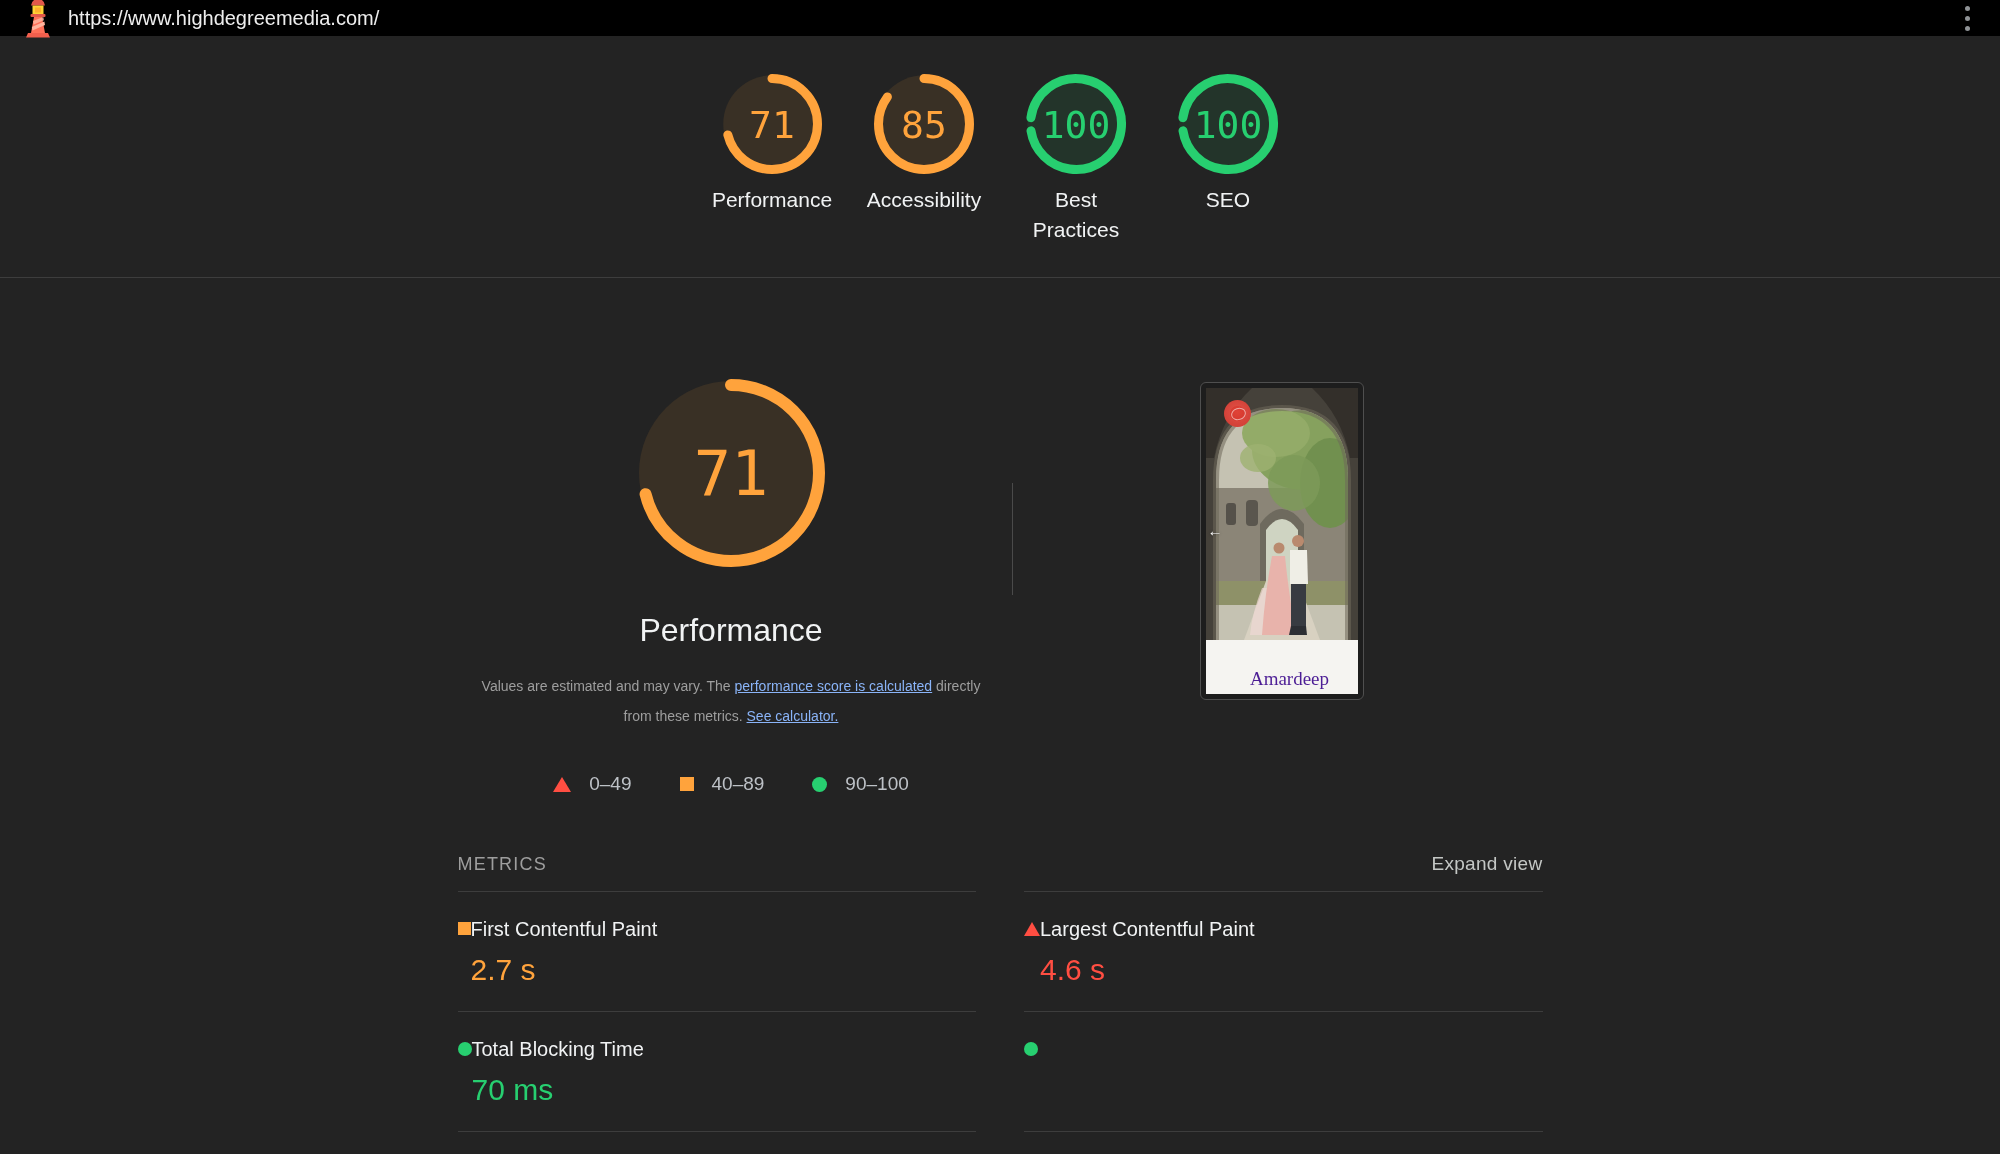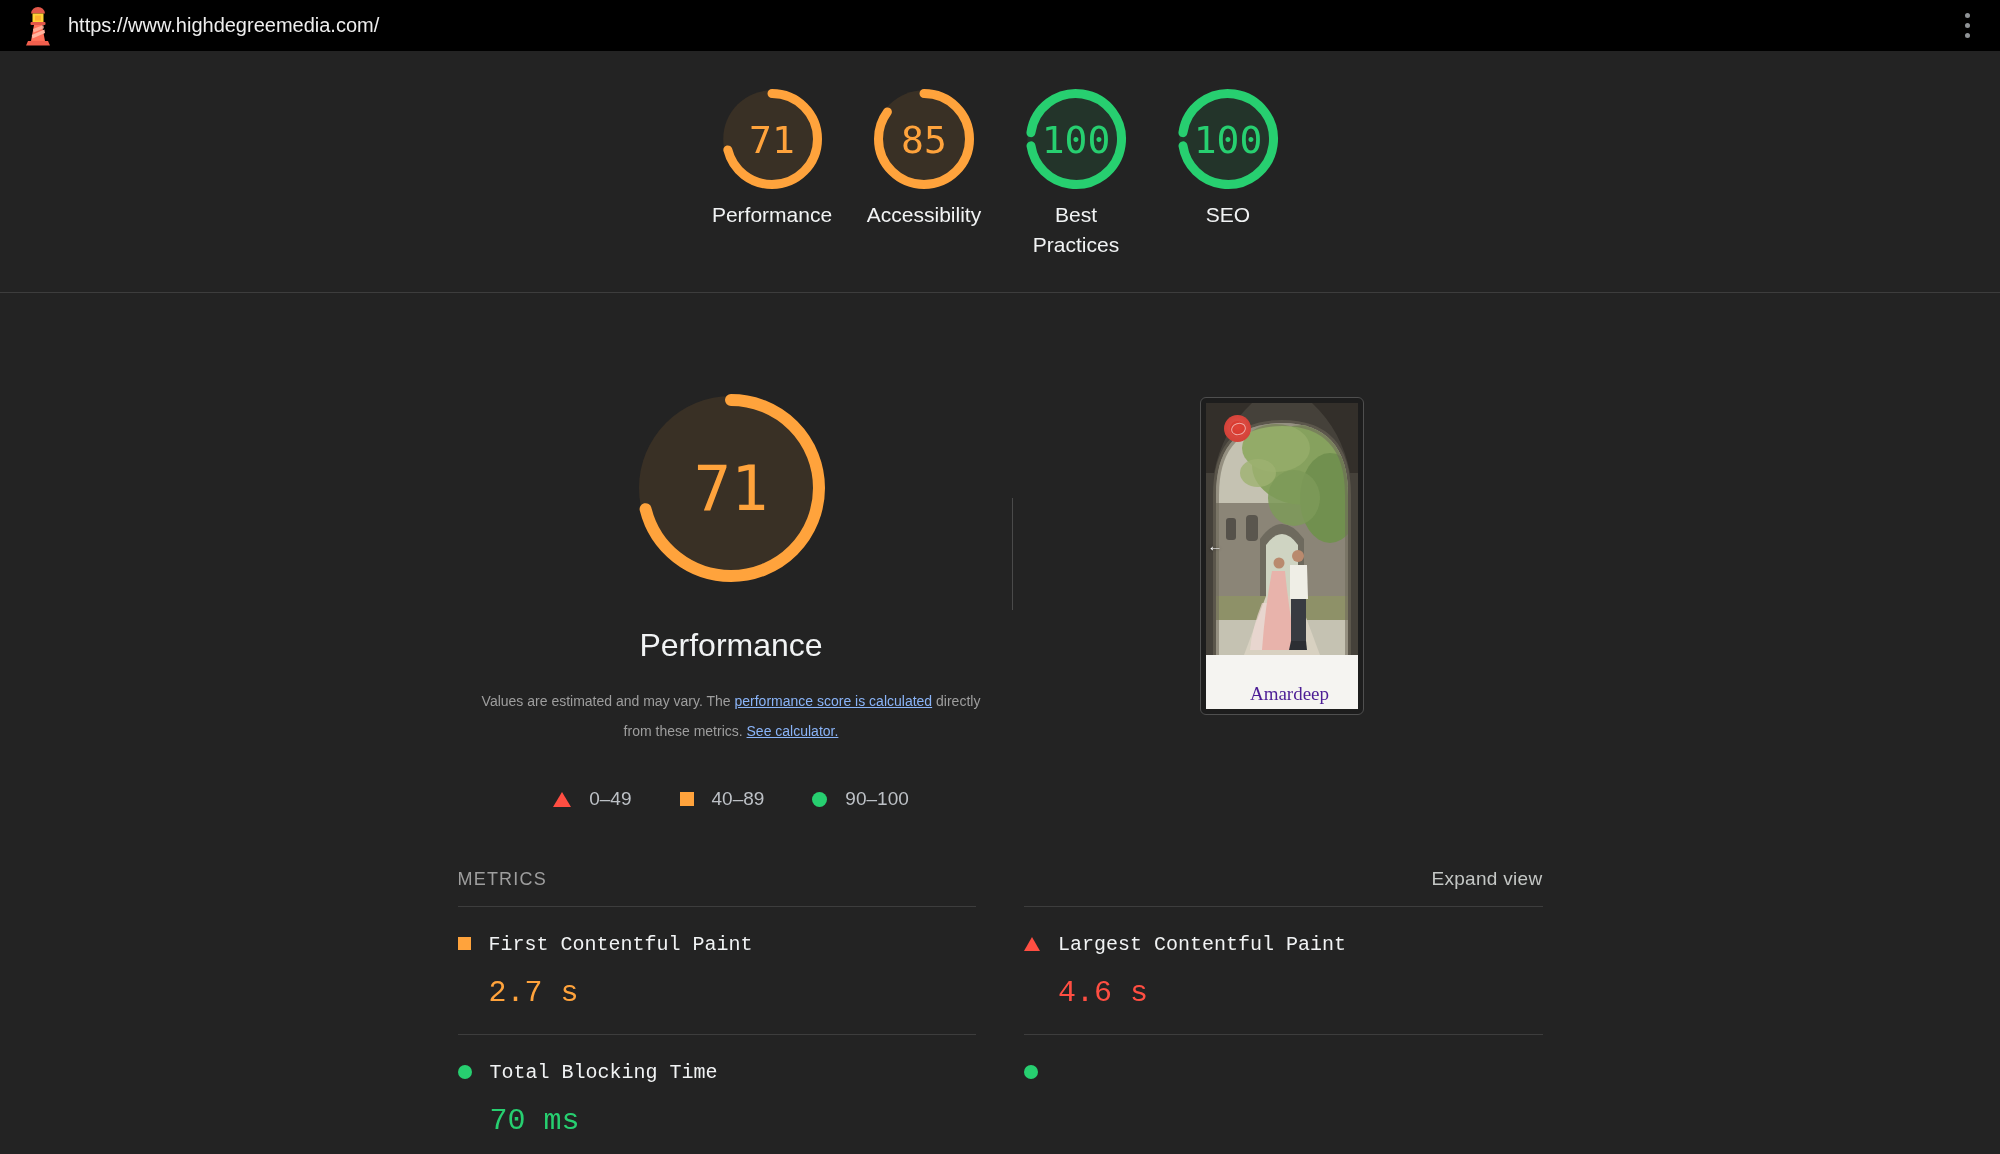--- a/index.html
+++ b/index.html
@@ -6,21 +6,21 @@
     --bg:#232323; --topbar:#000000; --line:#3d3d3d;
     --orange:#ffa33c; --green:#27cf70; --red:#ff4e42; --link:#8ab4f8;
     --txt:#f1f3f4; --gray:#9e9e9e; --gray2:#bdc1c6;
   }
   *{box-sizing:border-box; margin:0; padding:0;}
   body{
     width:2000px; height:1154px; overflow:hidden; position:relative;
     background:var(--bg); font-family:"Liberation Sans", sans-serif; color:var(--txt);
   }
   
-  .topbar{height:51px; background:var(--topbar); display:flex; align-items:center; padding:0 22px; gap:14px;}
+  .topbar{height:36px; background:var(--topbar); display:flex; align-items:center; padding:0 22px; gap:14px;}
   .lh-icon{flex:0 0 auto;}
   .url{flex:1; color:#eeeeee; font-size:20px;}
   .kebab{display:flex; flex-direction:column; gap:5px; padding:6px 8px; cursor:pointer;}
   .kebab i{width:5px; height:5px; border-radius:50%; background:#8f9396; display:block;}
   
   .summary{height:242px; border-bottom:1px solid var(--line); padding-top:37px;}
   .summary-row{display:flex; justify-content:center; gap:22px;}
   .cat{width:130px; display:flex; flex-direction:column; align-items:center;}
   .cat-label{margin-top:10px; font-size:21px; font-weight:500; color:var(--txt); text-align:center; line-height:1.42;}
   .cat-label.narrow{max-width:100px;}
@@ -48,28 +48,28 @@
     background:radial-gradient(circle at 50% 45%, #e04338 0%, #d03228 70%); box-shadow:inset 0 0 0 6px rgba(255,255,255,.08);}
   .shot-badge::after{content:""; position:absolute; left:7px; top:8px; width:13px; height:10px;
     border:1px solid rgba(255,255,255,.55); border-radius:50%; transform:rotate(-18deg);}
   .shot-arrow{position:absolute; left:2px; top:134px; color:#ffffff; font-size:15px; text-shadow:0 0 3px rgba(0,0,0,.5);}
   
   .metrics{width:1085px; margin:58px auto 0;}
   .metrics-head{display:flex; justify-content:space-between; align-items:baseline;}
   .metrics-title{font-size:18px; font-weight:500; letter-spacing:1.2px; color:var(--gray);}
   .expand{font-size:19px; color:#c4c7c5; letter-spacing:.3px; cursor:pointer;}
   .m-grid{display:grid; grid-template-columns:1fr 1fr; column-gap:48px; margin-top:16px;}
-  .m-cell{border-bottom:1px solid var(--line); padding:26px 0 24px; display:flex; gap:18px;font-family:Liberation Mono, monospace;}
+  .m-cell{border-bottom:1px solid var(--line); padding:26px 0 24px; display:flex; }
   .m-cell:nth-child(-n+2){border-top:1px solid var(--line);}
   .m-icon{margin-top:4px; flex:0 0 auto;}
   .m-icon.square{width:13px; height:13px; background:var(--orange);}
   .m-icon.triangle{width:0; height:0; border-left:8px solid transparent; border-right:8px solid transparent; border-bottom:14px solid var(--red);}
   .m-icon.circle{width:14px; height:14px; border-radius:50%; background:var(--green);}
   .m-label{font-size:20px; color:var(--txt);}
-  .m-value{font-size:30px; margin-top:20px;}
+  .m-value{font-size:30px; margin-top:12px;}
   .st-average .m-value{color:var(--orange);}
   .st-poor .m-value{color:var(--red);}
   .st-good .m-value{color:var(--green);}
   .gauge{display:block; line-height:0;}
 </style>
 </head>
 <body>
 
 <div class="topbar">
   <svg class="lh-icon" width="32" height="40" viewBox="0 0 32 40">

